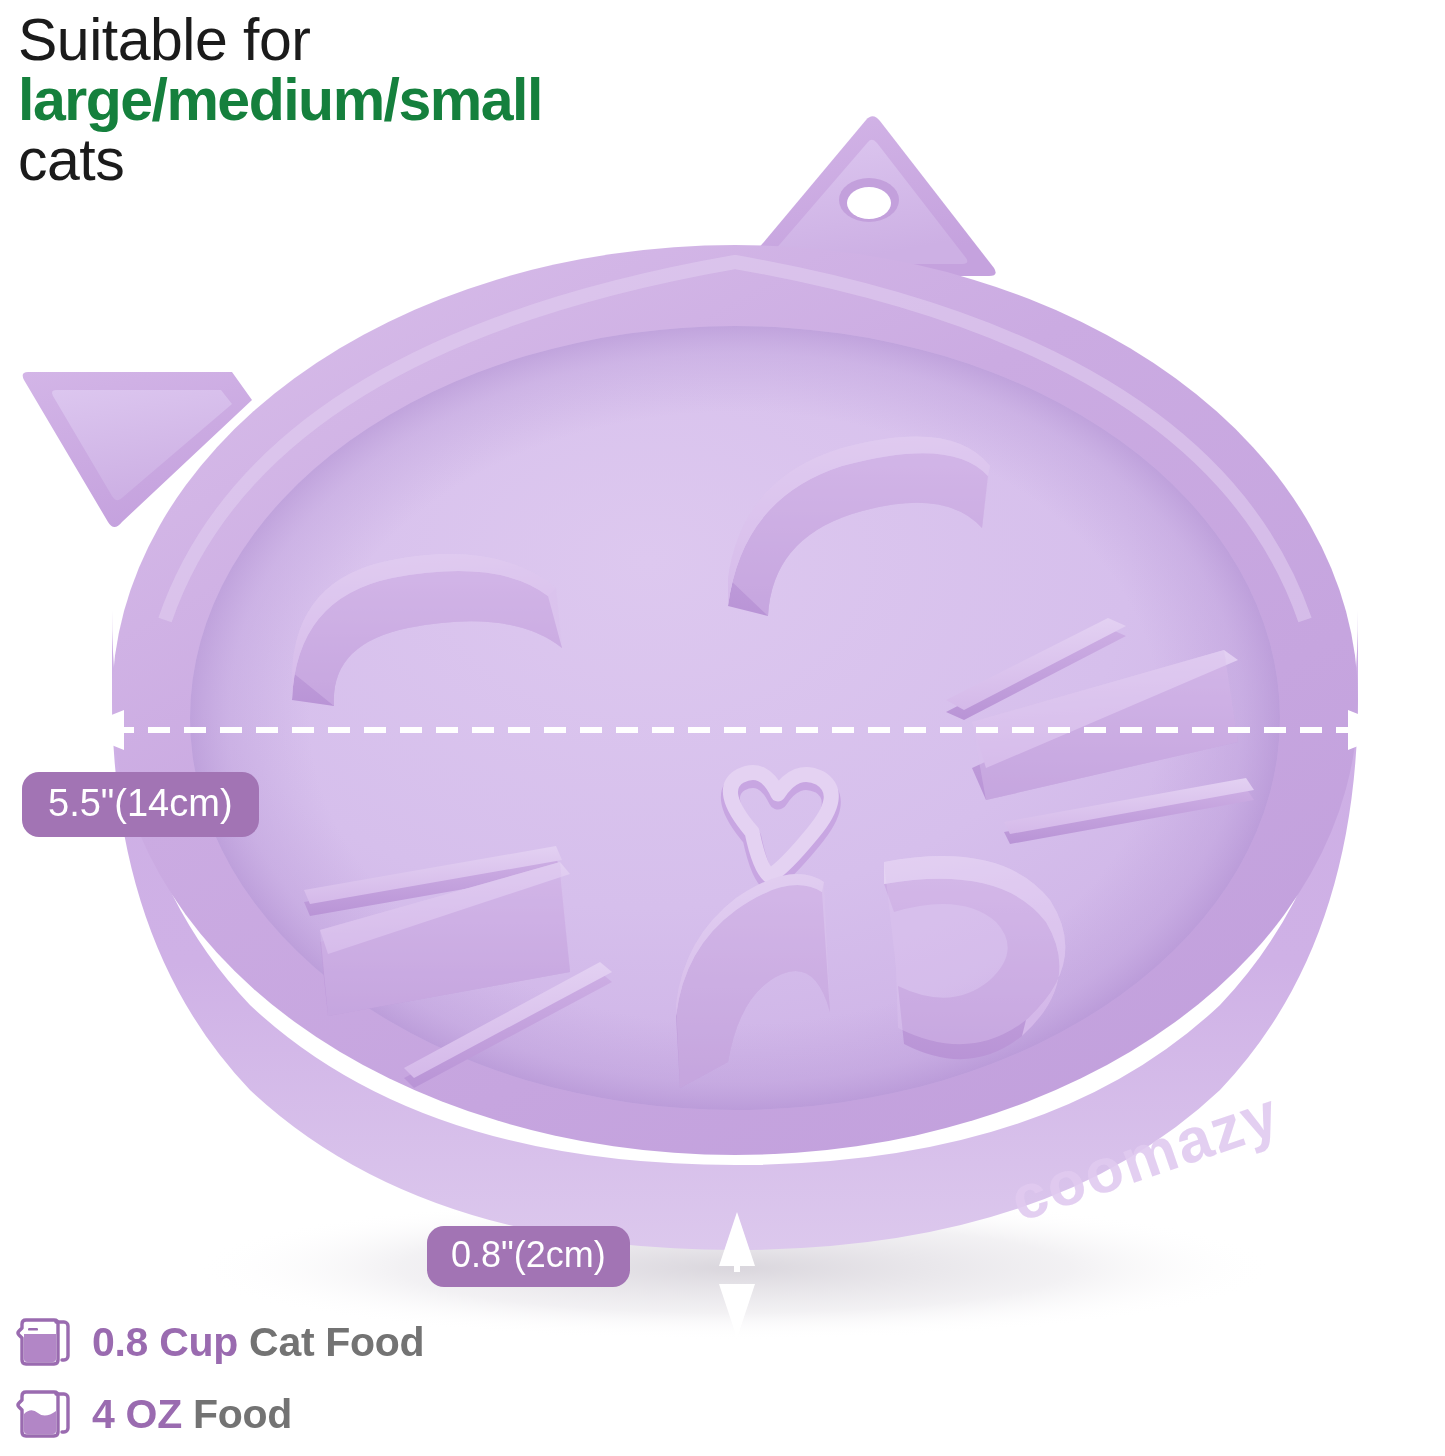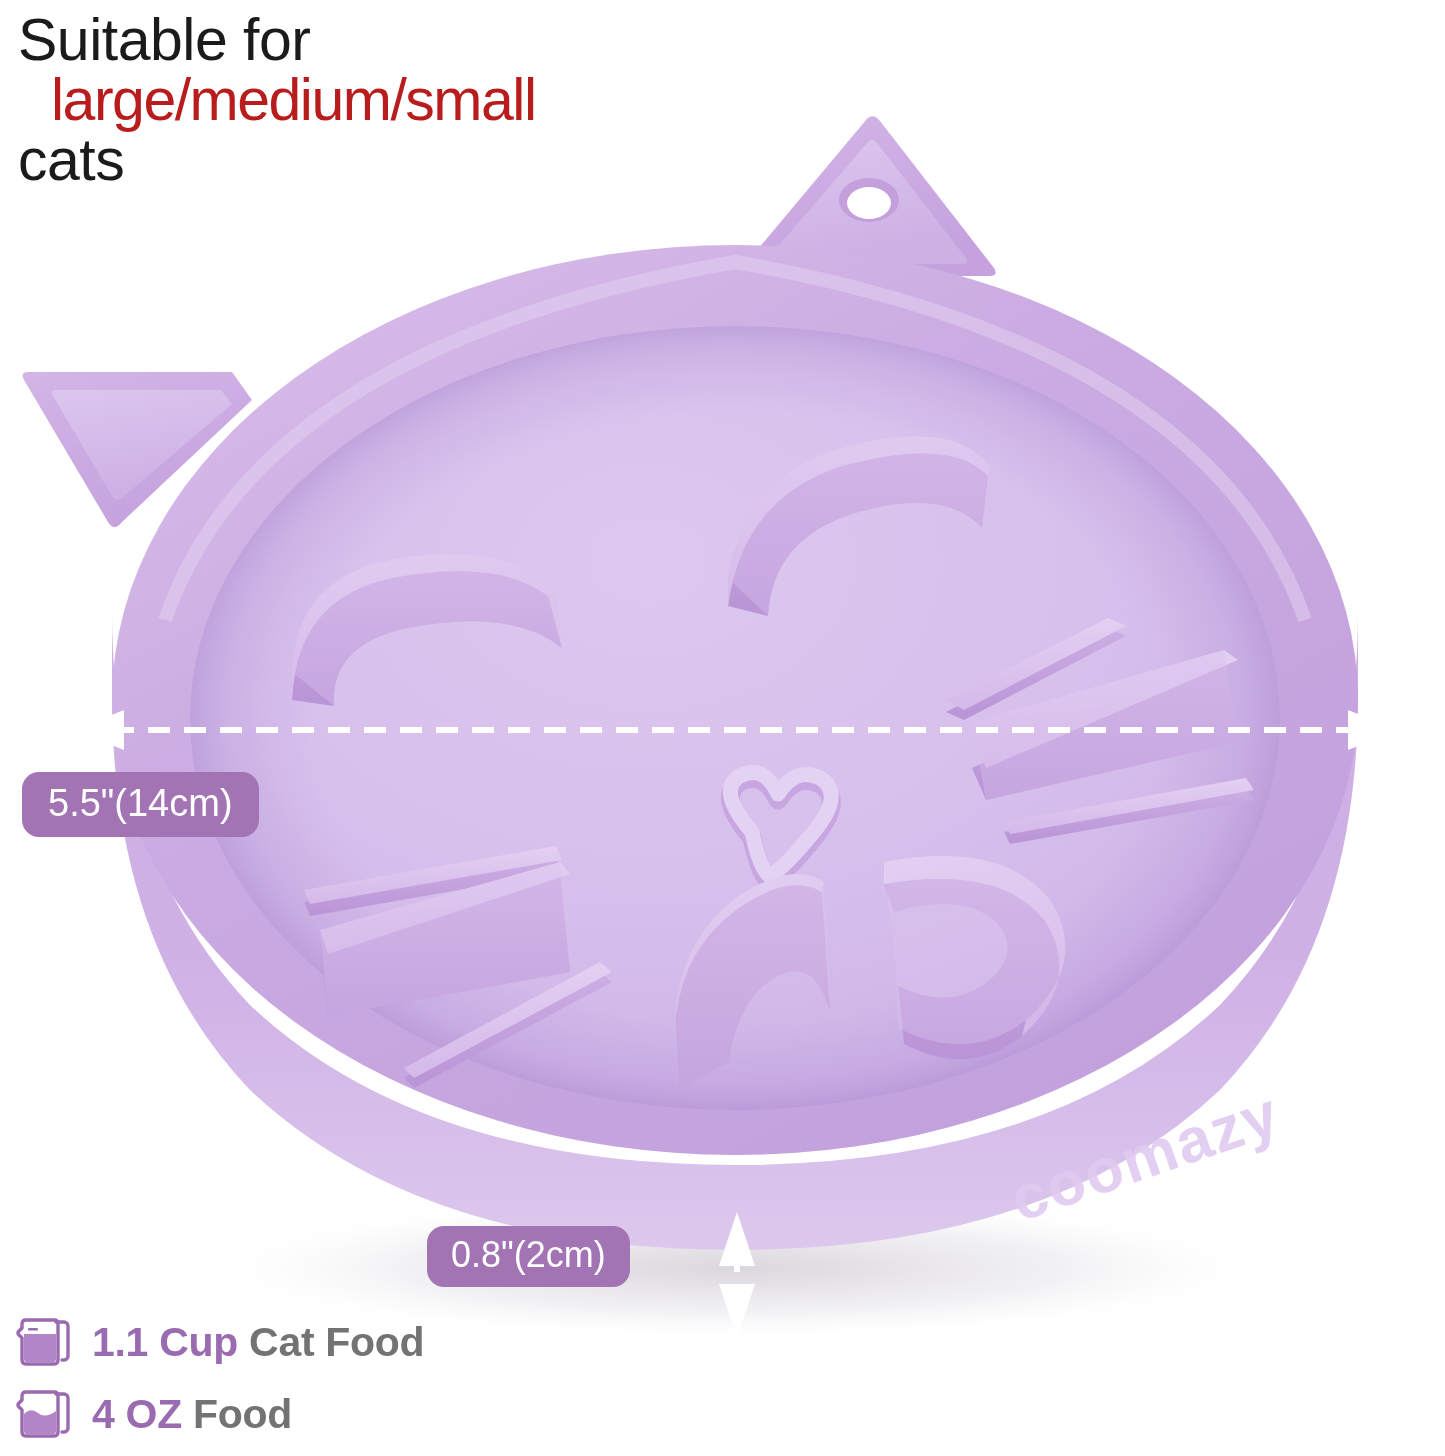--- a/index.html
+++ b/index.html
@@ -29,21 +29,21 @@
     line-height: 1.02;
     letter-spacing: -0.5px;
   }
   .hl-line {
     display: block;
     font-size: 59px;
     font-weight: 700;
     white-space: nowrap;
   }
   .hl-dark { color: #1b1b1b; font-weight: 500; }
-  .hl-accent { color: #b91c1c; font-weight: 400; letter-spacing: -1.5px; margin-left: 33px; }
+  .hl-accent { color: #15803d; font-weight: 700; letter-spacing: -1.5px; }
 
   
   #product {
     position: absolute;
     left: 0;
     top: 0;
     width: 1445px;
     height: 1380px;
     pointer-events: none;
   }
@@ -281,21 +281,21 @@
 
         <path d="M40 10 h8 a4 4 0 0 1 4 4 v30 a4 4 0 0 1 -4 4 h-2" fill="none" stroke="#9a6bb0" stroke-width="3.4" stroke-linecap="round"></path>
 
         <path d="M6 12 q0 -4 4 -4 h28 q4 0 4 4 v36 q0 4 -4 4 h-28 q-4 0 -4 -4 v-22 l-3 -3 q-2 -2 0 -4 l3 -3 Z" fill="none" stroke="#9a6bb0" stroke-width="3.4" stroke-linejoin="round"></path>
 
         <path d="M8 22 h32 v25 q0 3 -3 3 h-26 q-3 0 -3 -3 Z" fill="#b286c6"></path>
 
         <rect x="12" y="16" width="10" height="2.6" rx="1.2" fill="#9a6bb0"></rect>
       </svg>
       <div class="cap-text">
-        <span class="cap-amount">1.1 Cup</span><span>&nbsp;</span><span class="cap-label">Cat Food</span>
+        <span class="cap-amount">0.8 Cup</span><span>&nbsp;</span><span class="cap-label">Cat Food</span>
       </div>
     </div>
 
     <div class="cap-row">
       <svg class="cap-icon" viewBox="0 0 62 60">
 
         <path d="M40 10 h8 a4 4 0 0 1 4 4 v30 a4 4 0 0 1 -4 4 h-2" fill="none" stroke="#9a6bb0" stroke-width="3.4" stroke-linecap="round"></path>
 
         <path d="M6 12 q0 -4 4 -4 h28 q4 0 4 4 v36 q0 4 -4 4 h-28 q-4 0 -4 -4 v-22 l-3 -3 q-2 -2 0 -4 l3 -3 Z" fill="none" stroke="#9a6bb0" stroke-width="3.4" stroke-linejoin="round"></path>
 

